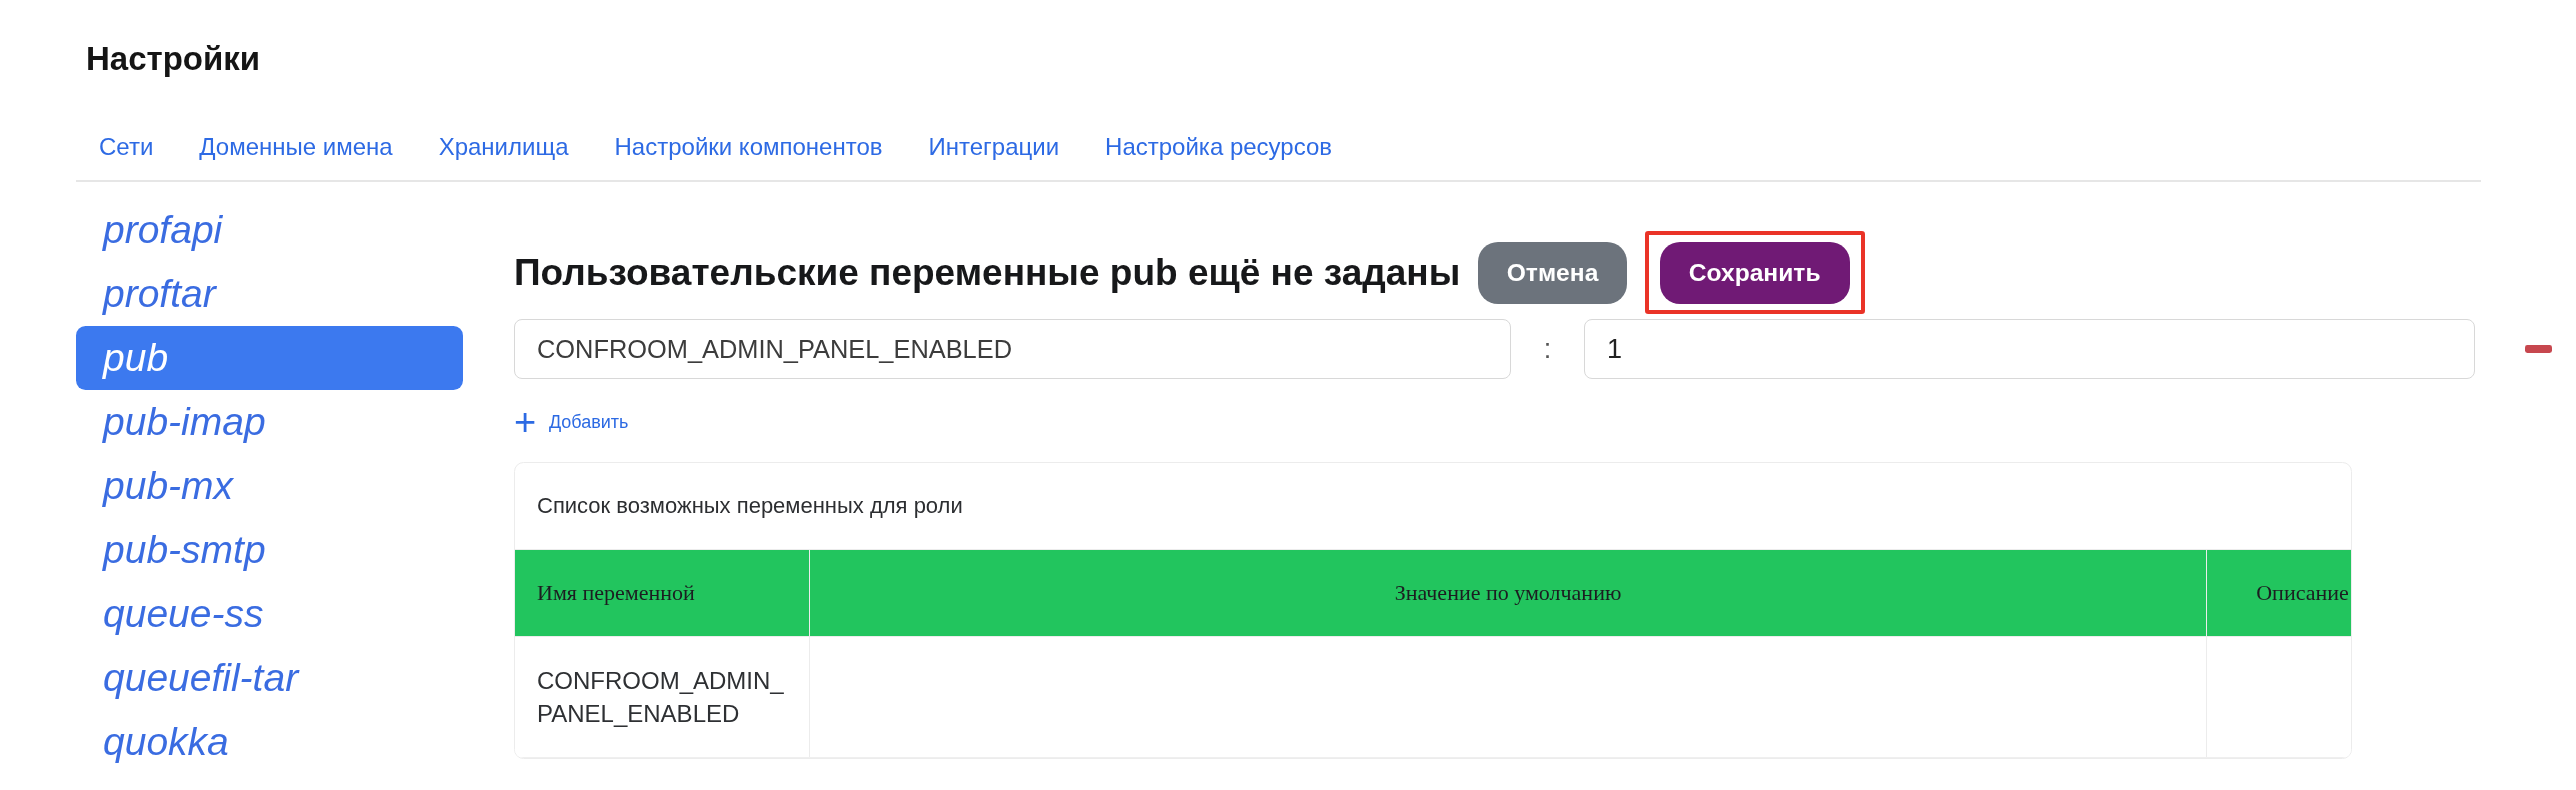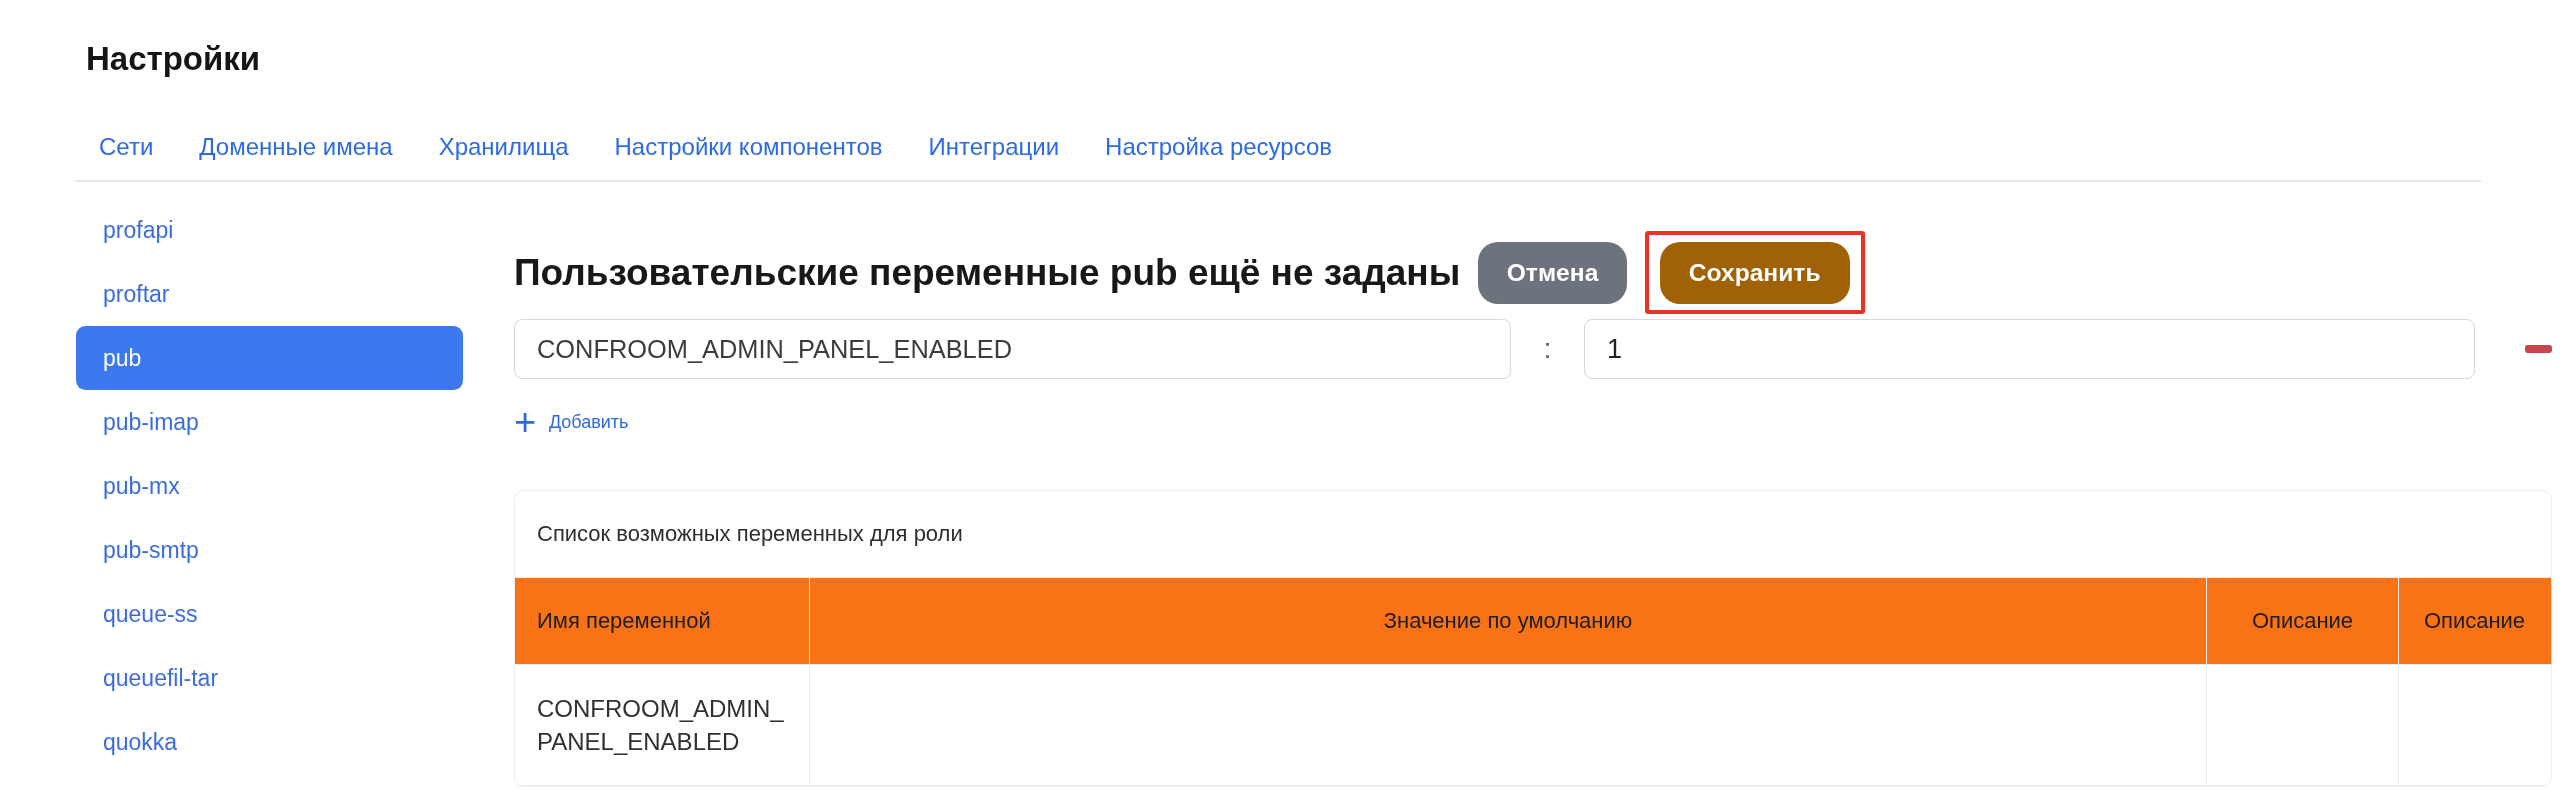--- a/index.html
+++ b/index.html
@@ -25,59 +25,59 @@
     padding:0 23px;font-size:24px;color:#2d6ae4;cursor:pointer;white-space:nowrap;
   }
   .tab.active{
     z-index:1;background:#fff;border:1.6px solid #e3e3e3;border-bottom:none;
     border-radius:12.7px 12.7px 0 0;color:#4a5059;padding:0 44px;
   }
   
   .sidebar{position:absolute;left:76px;top:198px;width:387px;}
   .side-item{
     height:64px;display:flex;align-items:center;padding:0 27px;box-sizing:border-box;
-    font-size:23px;color:#3a6ce1;border-radius:9.5px;cursor:pointer;white-space:nowrap;
+    font-size:39px;color:#3a6ce1;border-radius:9.5px;cursor:pointer;white-space:nowrap;font-style:italic;
   }
   .side-item.active{background:#3c79ef;color:#ffffff;}
   
   .main{position:absolute;left:514px;top:229px;width:2038px;}
   .heading-row{display:flex;align-items:center;gap:17.5px;height:87px;}
   .main-heading{margin:0;font-size:37px;font-weight:700;color:#17181a;white-space:nowrap;}
   .btn{
     height:62px;border:none;border-radius:20px;font-family:inherit;
     font-size:24.6px;font-weight:600;color:#ffffff;display:flex;align-items:center;
     padding:0 29px;cursor:pointer;white-space:nowrap;
   }
   .btn-cancel{background:#6c737c;}
-  .btn-save{background:#a16207;text-align:center;}
+  .btn-save{background:#701a75;text-align:center;}
   .save-wrap{border:4.8px solid #ea3327;padding:6.4px 11px;border-radius:3.2px;}
   
   .kv-row{display:flex;align-items:center;margin-top:3.2px;height:60px;}
   .field{
     height:60px;border:1.6px solid #d8d8d8;border-radius:8px;box-sizing:border-box;
     padding:0 22px;font-family:inherit;font-size:25.4px;color:#3c3c3c;outline:none;background:#fff;
   }
   .key-field{width:997px;}
   .colon{width:73px;text-align:center;font-size:27px;color:#555;}
   .value-field{width:891px;font-size:27px;color:#222;}
   .minus-btn{
     margin-left:auto;width:27px;height:8px;background:#c7474e;border-radius:2.4px;cursor:pointer;
   }
   
   .add-row{margin-top:27px;display:flex;align-items:center;gap:12.7px;color:#2c6ae3;cursor:pointer;width:fit-content;}
   .plus{font-size:38px;font-weight:300;line-height:32px;}
   .add-label{font-size:18px;}
   
   .card{
-    margin-top:52px;width:2038px;box-sizing:border-box;
+    margin-top:24px;width:1838px;box-sizing:border-box;
     border:1.6px solid #ececec;border-radius:9.5px;overflow:hidden;background:#fff;
   }
   .card-caption{height:86px;display:flex;align-items:center;padding:0 22px;font-size:22px;color:#2c2e31;}
   .thead,.trow{display:grid;grid-template-columns:294px 1397px 192px 152px;}
-  .thead{background:#f97316;border-top:0.8px solid #ececec;border-bottom:0.8px solid #ececec;}
+  .thead{background:#22c55e;border-top:0.8px solid #ececec;border-bottom:0.8px solid #ececec;font-family:Liberation Serif, serif;}
   .th{
     height:86px;display:flex;align-items:center;justify-content:center;
     font-size:22px;font-weight:500;color:#1c1e21;border-left:0.8px solid #ececec;white-space:nowrap;
   }
   .th:first-child{justify-content:flex-start;padding-left:22px;border-left:none;}
   .trow{background:#fff;border-bottom:1.6px solid #efefef;}
   .td{
     min-height:119px;padding:27px 22px;box-sizing:border-box;
     font-size:24px;line-height:33px;color:#2e3033;border-left:0.8px solid #ececec;word-break:break-all;
   }

